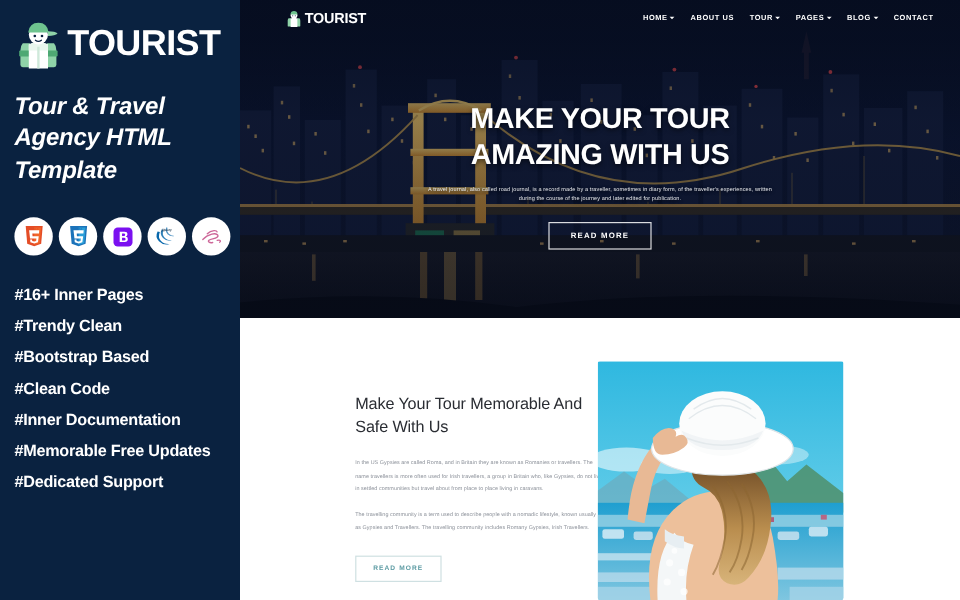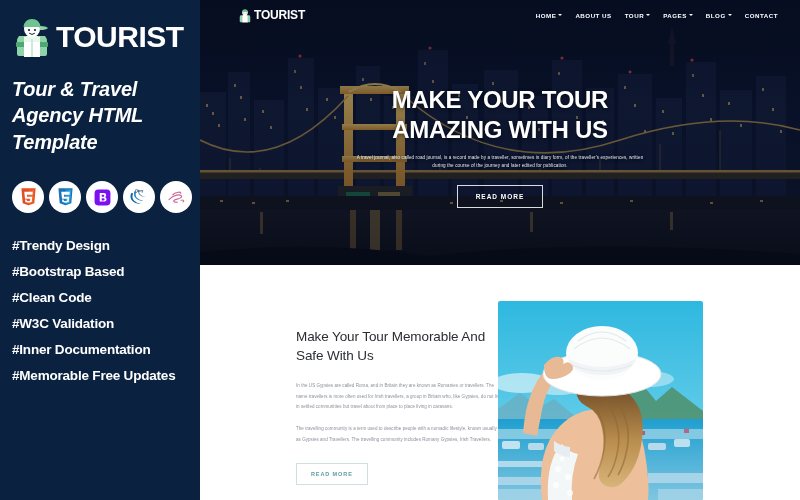--- a/index.html
+++ b/index.html
@@ -209,26 +209,27 @@
       <span class="tech-badge">
         <svg viewBox="0 0 28 20" width="21" height="16">
           <path d="M4 13.5 q4 -4.5 10 -6 q4 -1 6 .5 q1.6 1.2 .2 2.6 q-1.6 1.6 -5.2 2.2 q-3 .5 -4.2 1.6 q-1.2 1.1 .2 2 q1.5 1 4 .4" stroke="#cd6799" stroke-width="1.5" fill="none" stroke-linecap="round"></path>
           <path d="M9 7 q3 -3 7.5 -3.4 q3 -.2 3.4 1.4" stroke="#cd6799" stroke-width="1.5" fill="none" stroke-linecap="round"></path>
           <path d="M20 14.5 q2.5 -1 3.4 .2 q.6 .9 -.8 1.8" stroke="#cd6799" stroke-width="1.4" fill="none" stroke-linecap="round"></path>
         </svg>
       </span>
     </div>
 
     <div class="feature-list">
-      <div class="feature-item">#Trendy Design</div>
+      <div class="feature-item">#16+ Inner Pages</div>
+      <div class="feature-item">#Trendy Clean</div>
       <div class="feature-item">#Bootstrap Based</div>
       <div class="feature-item">#Clean Code</div>
-      <div class="feature-item">#W3C Validation</div>
       <div class="feature-item">#Inner Documentation</div>
       <div class="feature-item">#Memorable Free Updates</div>
+      <div class="feature-item">#Dedicated Support</div>
     </div>
   </aside>
 
   <main class="content">
 
     <section class="hero">
       <div class="hero-bg">
         <svg viewBox="0 0 600 265" width="600" height="265" preserveAspectRatio="none">
           <defs>
             <linearGradient id="sky" x1="0" y1="0" x2="0" y2="1">

